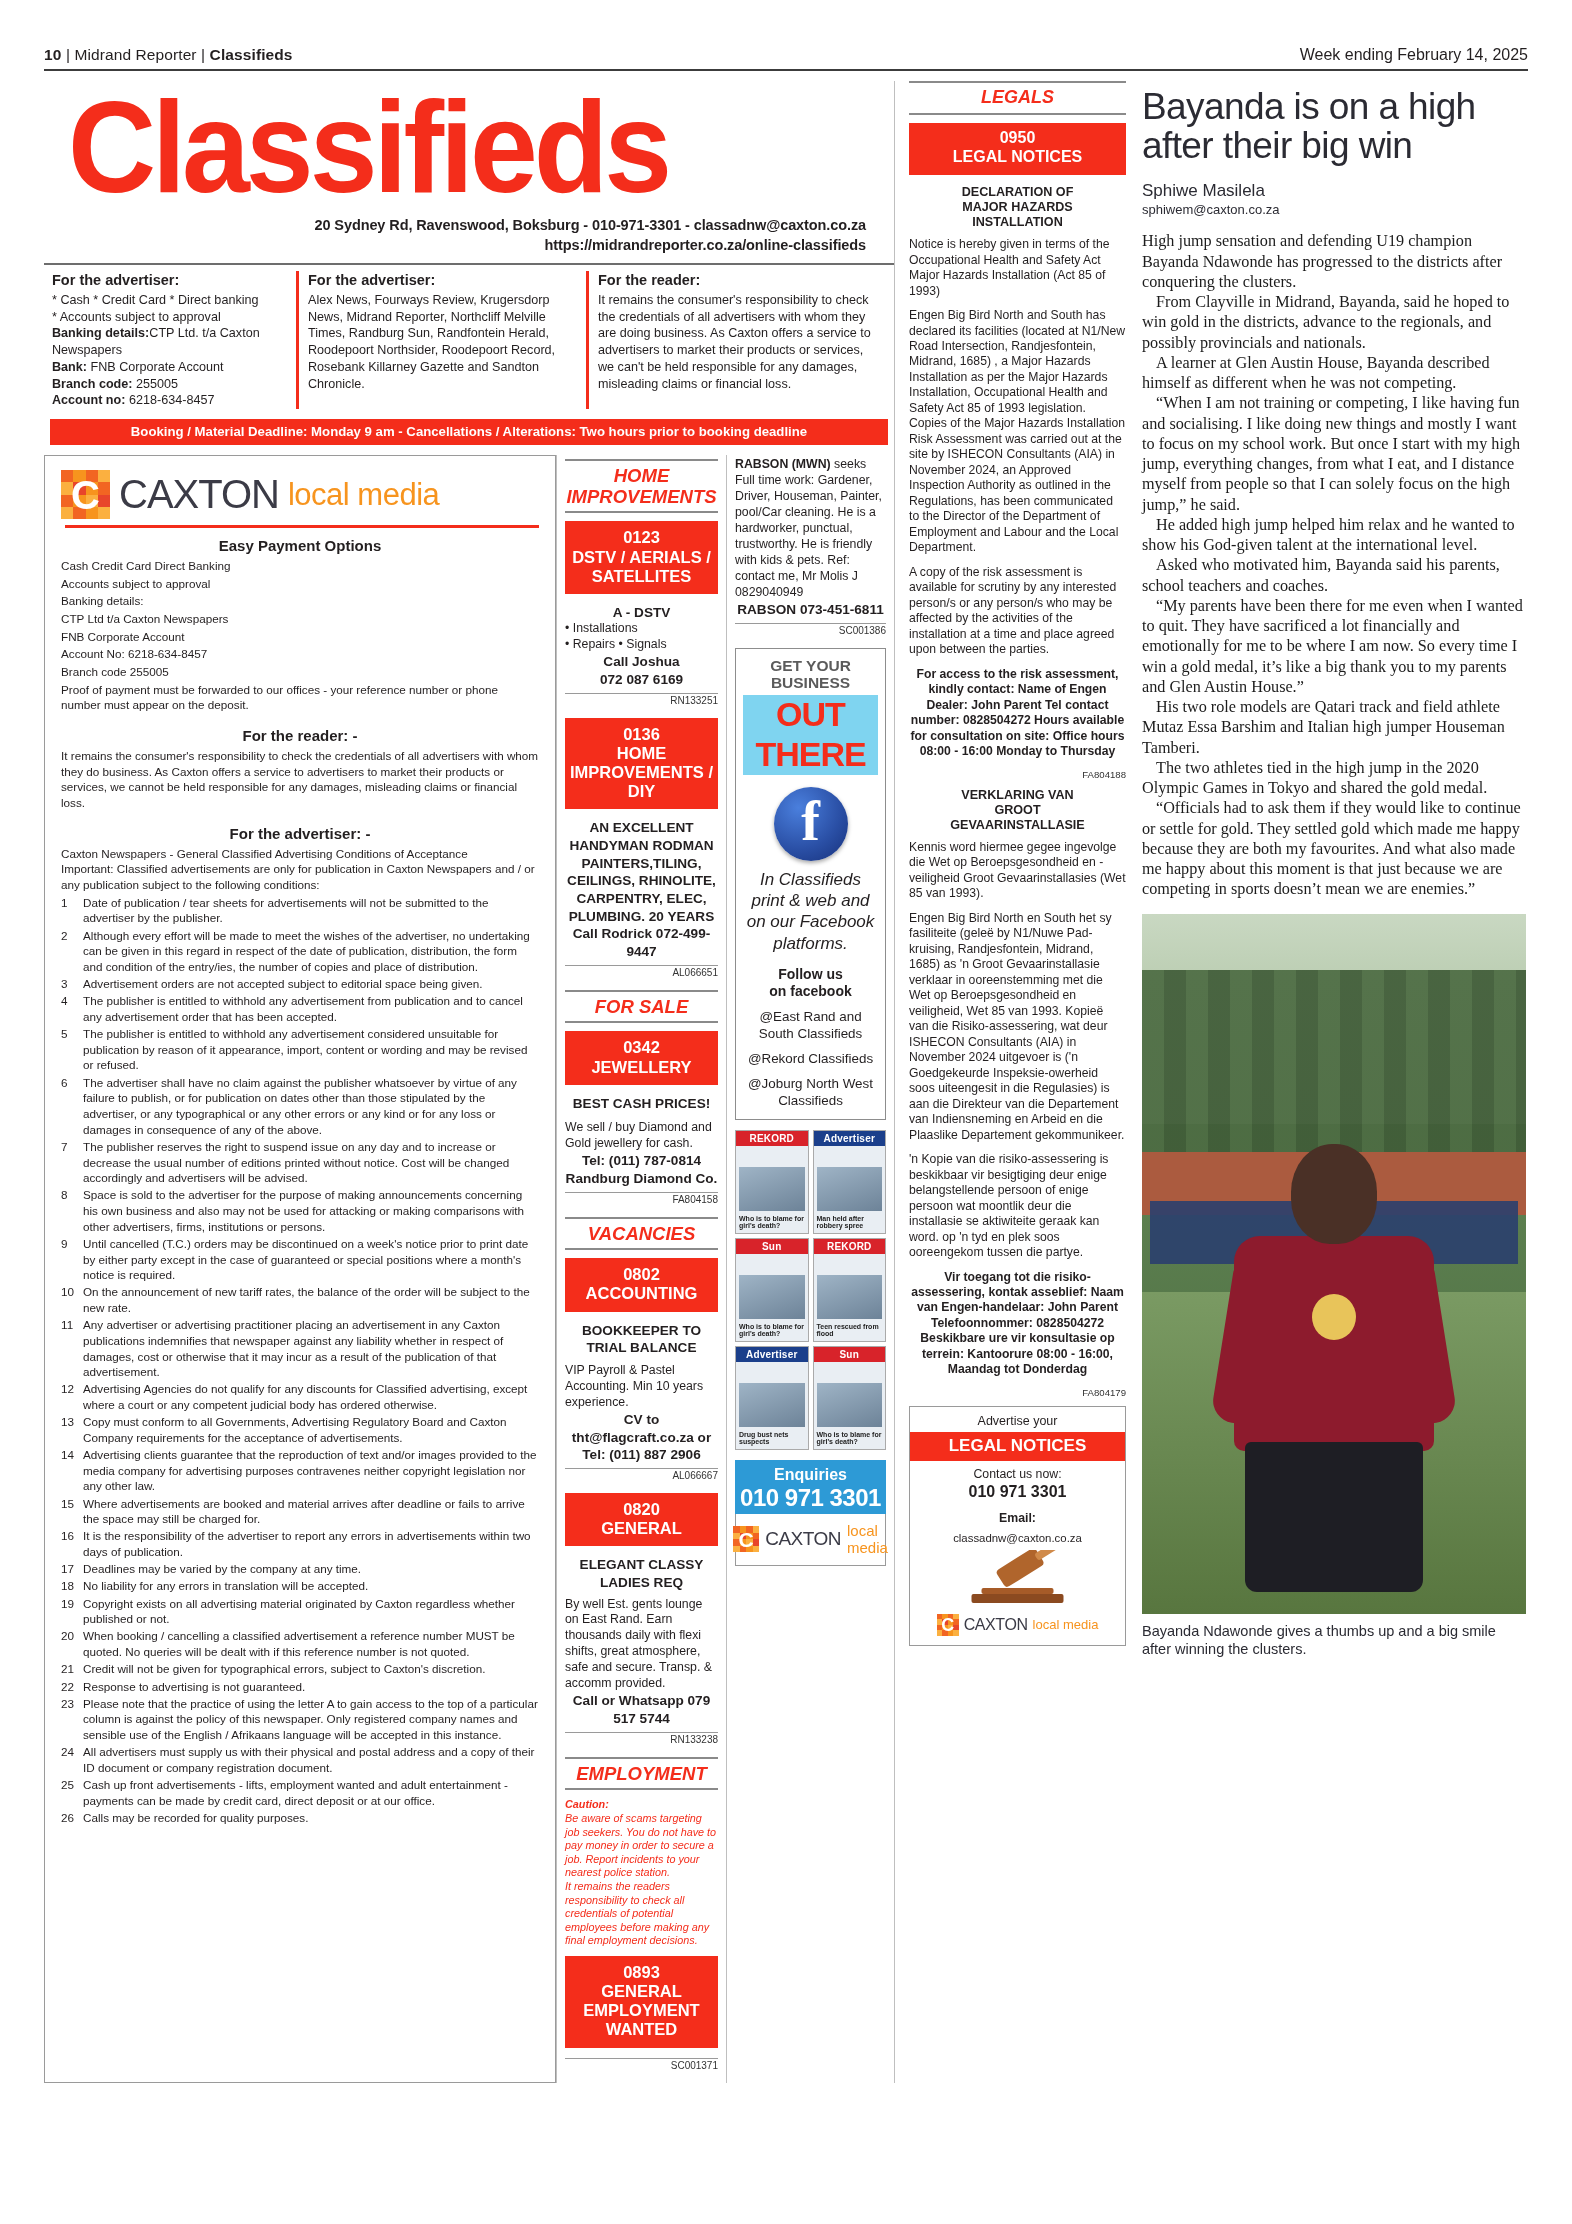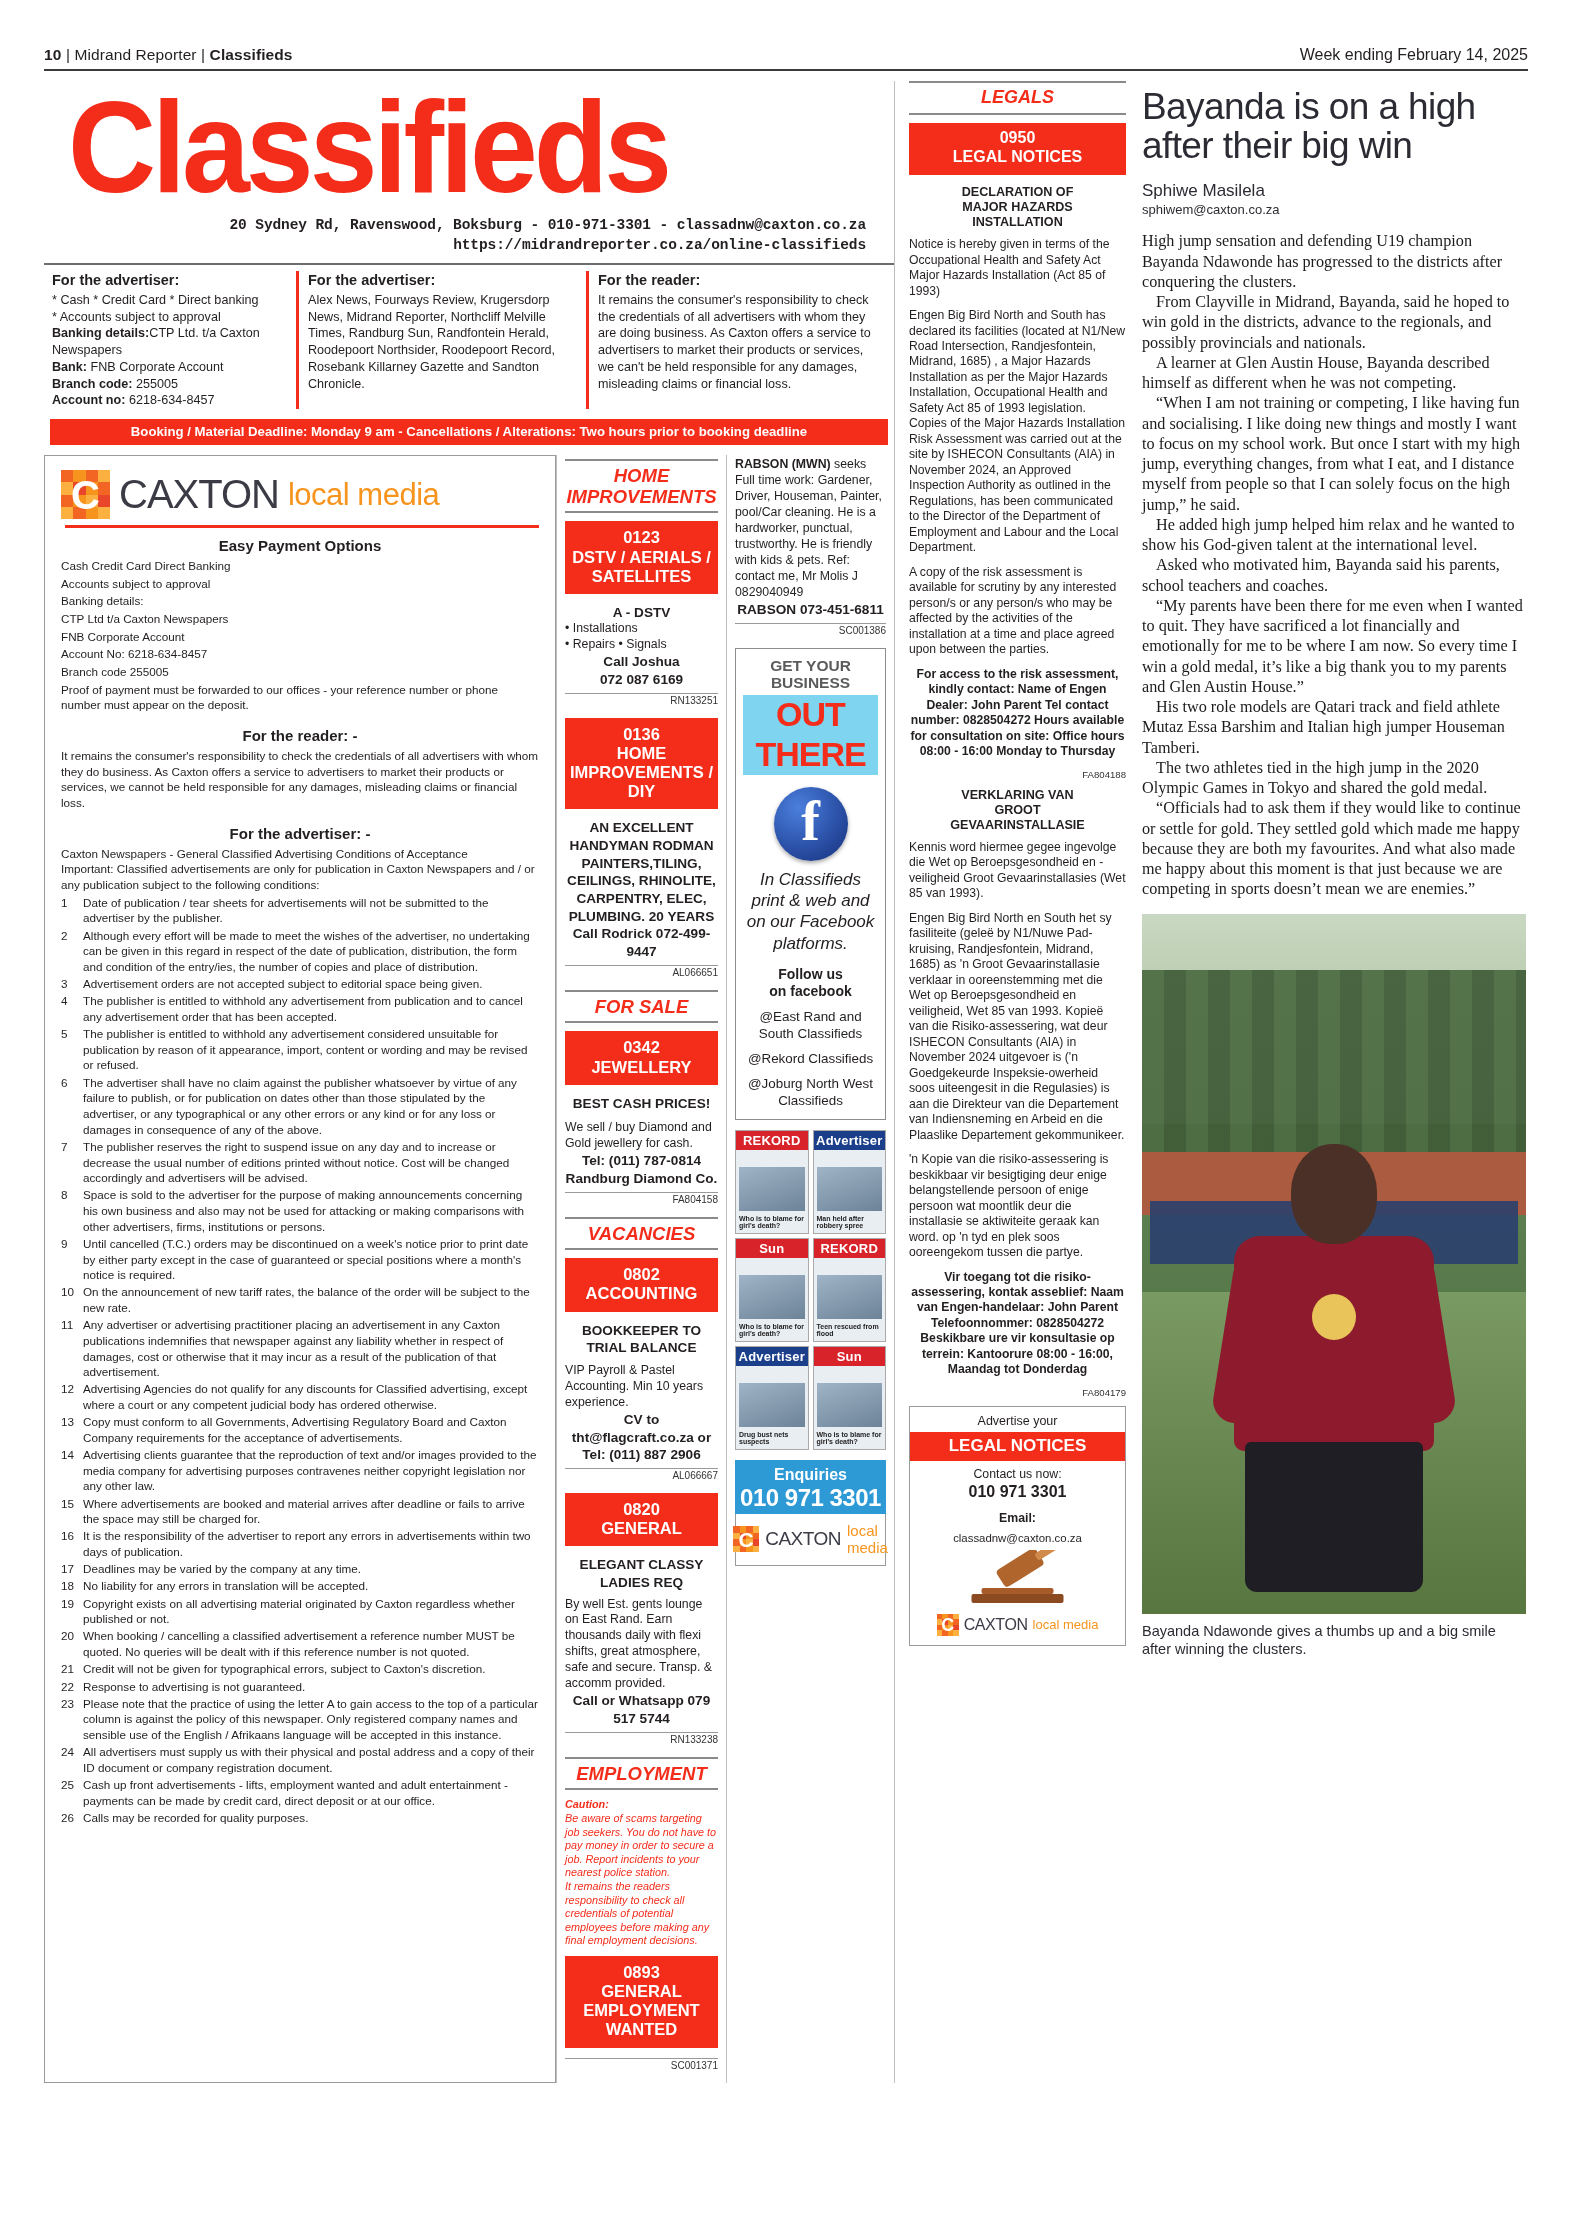--- a/index.html
+++ b/index.html
@@ -33,21 +33,21 @@
     font-weight: bold; font-style: normal;
     color: #f42d1b;
     font-size: 122px;
     line-height: .93;
     letter-spacing: -4px;
     padding: 6px 0 0 24px;
     transform: scaleY(1.07);
     transform-origin: left top;
   }
   .addr { text-align: right; font-size: 14.5px; font-weight: bold; line-height: 1.35;
-          padding-right: 28px; margin-top: 16px; letter-spacing: -.1px; font-family: Liberation Mono, monospace;}
+          padding-right: 28px; margin-top: 16px; letter-spacing: -.1px;}
   .dbl-rule { border-top: 2px solid #6d6d6d; margin-top: 7px; }
 
   
   .adv-row { display: flex; margin-top: 6px; }
   .adv-col { font-size: 12.6px; line-height: 1.33; padding: 0 9px; position: relative; }
   .adv-col h4 { font-size: 14.5px; margin-bottom: 2px; }
   .adv-col.b1 { width: 252px; padding-left: 8px; }
   .adv-col.b2 { width: 290px; border-left: 3px solid #f42d1b; }
   .adv-col.b3 { width: 300px; border-left: 3px solid #f42d1b; }
   .adv-col .lbl { font-weight: bold; }
@@ -114,21 +114,21 @@
   .enq-bar { background: #2d9ad6; color: #fff; text-align:center; padding: 6px 0 2px; }
   .enq-bar .e1 { font-size: 16px; font-weight: bold; }
   .enq-bar .e2 { font-size: 24px; font-weight: bold; letter-spacing: -.5px; }
   .enq-foot { border: 1px solid #9a9a9a; border-top: none; padding: 8px 0 9px; display:flex;
               align-items:center; justify-content:center; gap:6px; }
 
   
   .collage { display: grid; grid-template-columns: 1fr 1fr; gap: 4px; margin: 6px 0 10px; }
   .thumb { height: 104px; border: 1px solid #aaa; position: relative; overflow: hidden;
            background: #e9eef3; }
-  .thumb .t-mast { background: #d8232a; color:#fff; font-size: 13px; font-weight: bold;
+  .thumb .t-mast { background: #d8232a; color:#fff; font-size: 10px; font-weight: bold;
                    text-align:center; padding: 2px 0; letter-spacing:.2px;}
   .thumb .t-mast.blue { background: #1b3f8b; }
   .thumb .t-img { position: absolute; left:3px; right:3px; top: 36px; bottom: 22px;
                   background: linear-gradient(160deg,#9fb4c6,#6d8398); }
   .thumb .t-hd { position:absolute; left:3px; right:3px; bottom:3px; font-size:7px;
                  font-weight:bold; line-height:1.1; color:#222; }
 
   
   .legal-head { text-align:center; color:#f42d1b; font-style: italic; font-weight: bold;
       font-size: 18px; padding: 4px 0 5px; border-top: 2px solid #8a8a8a;

